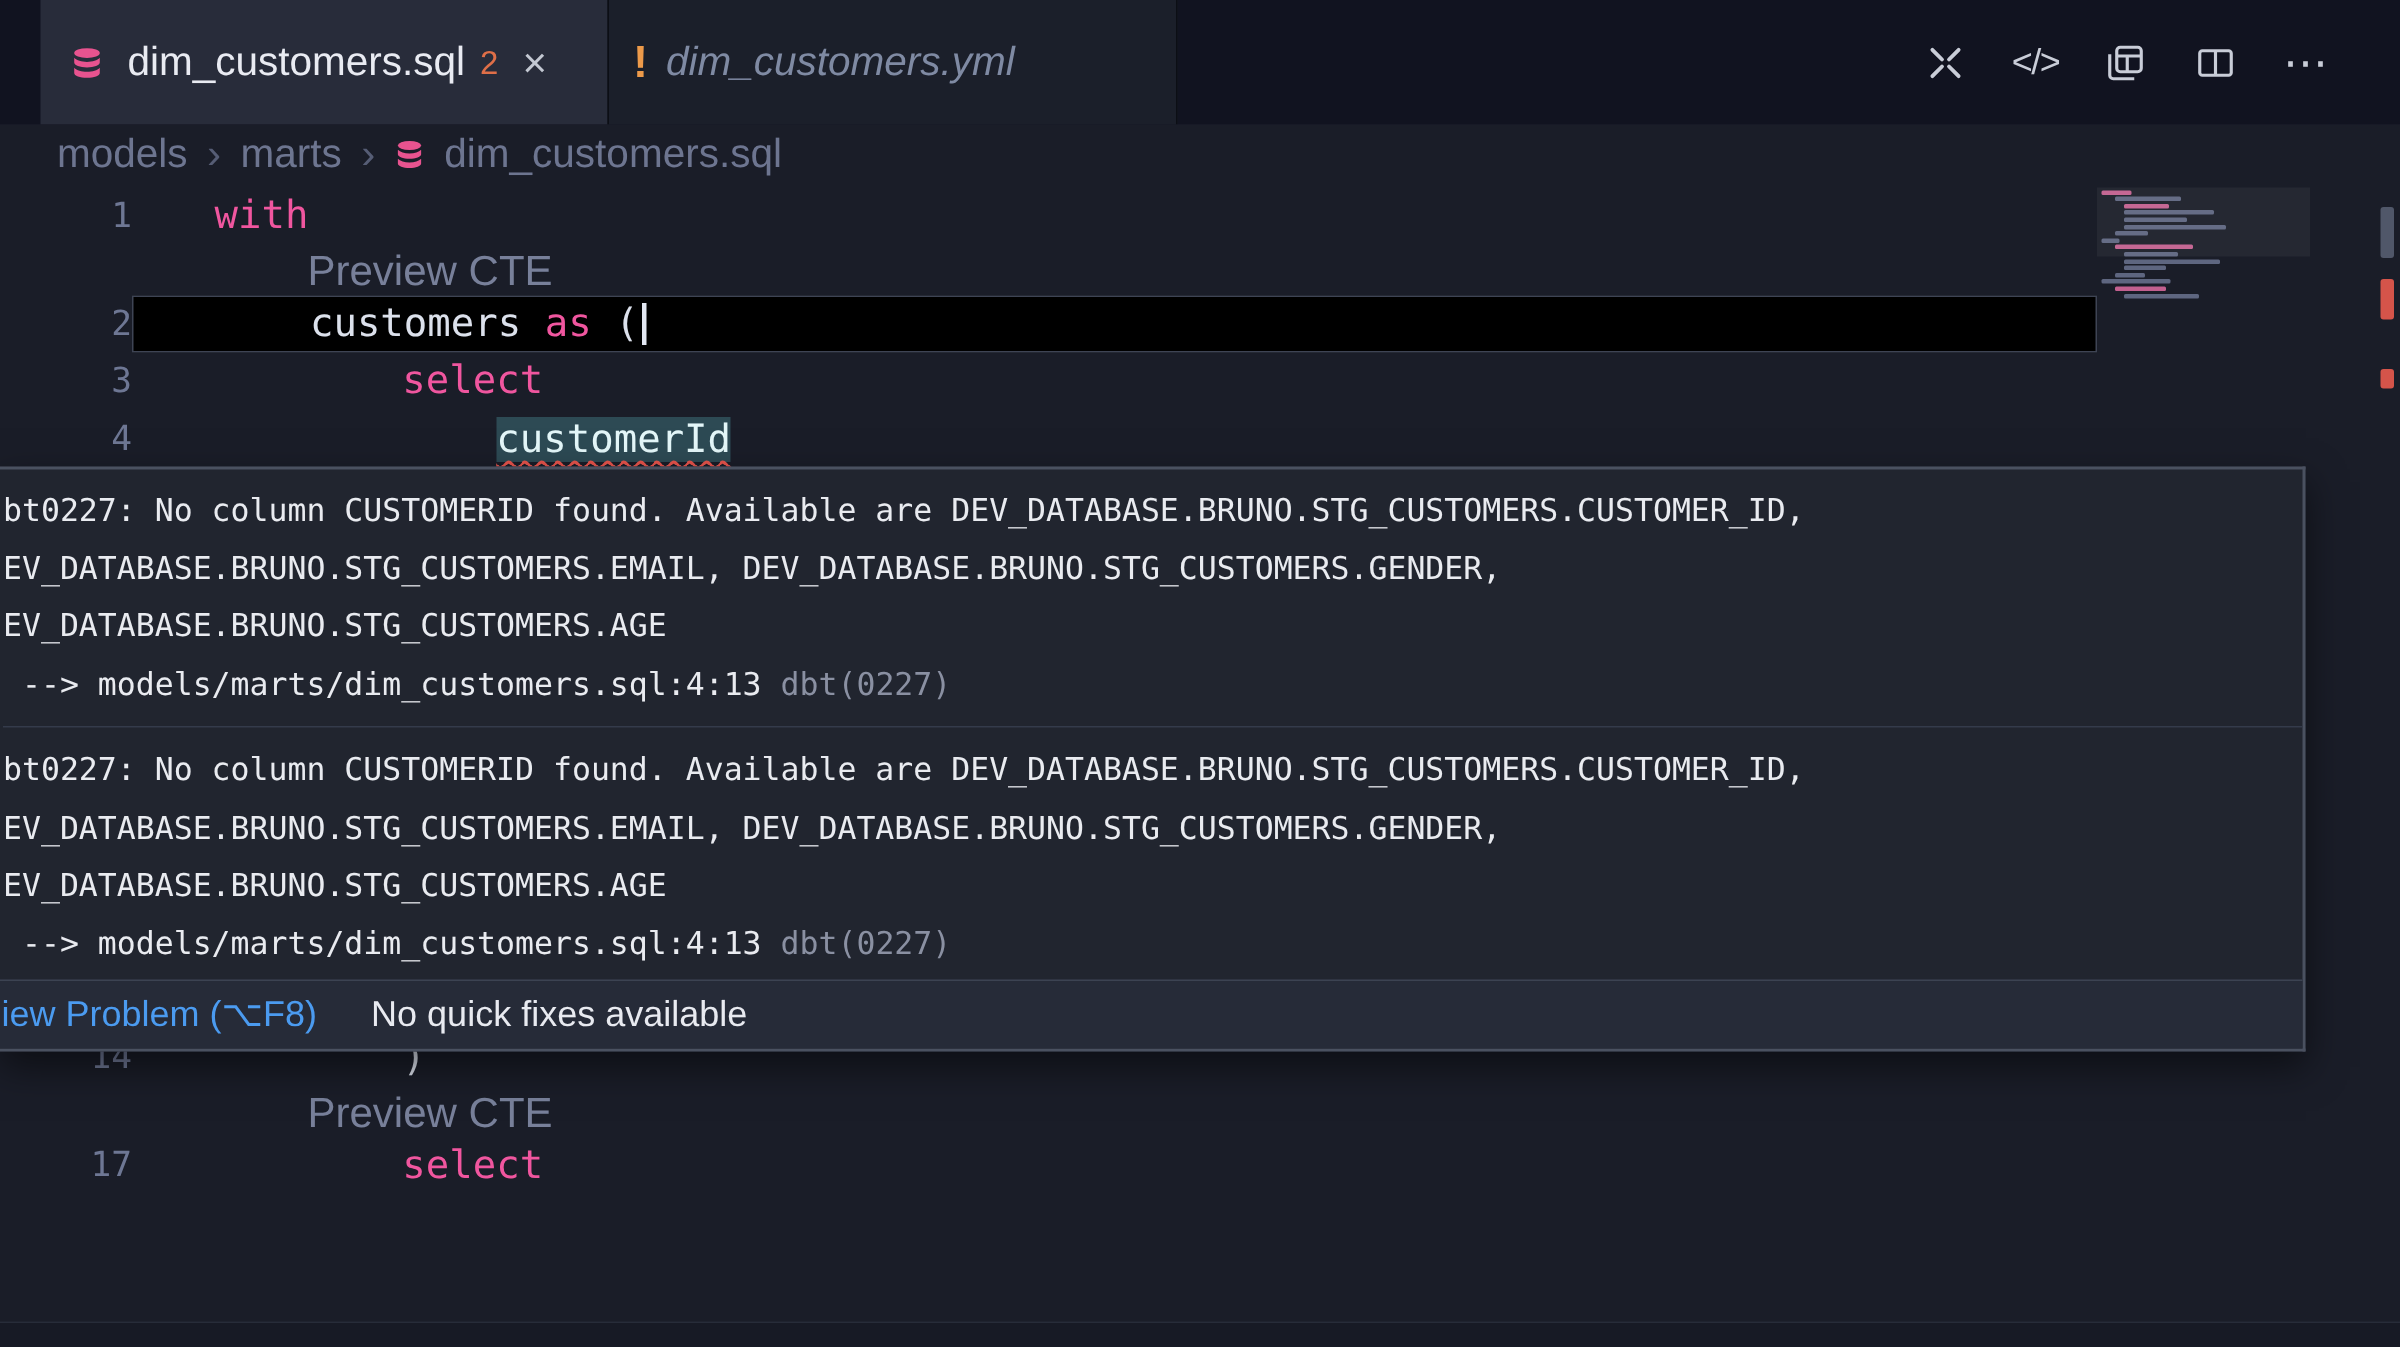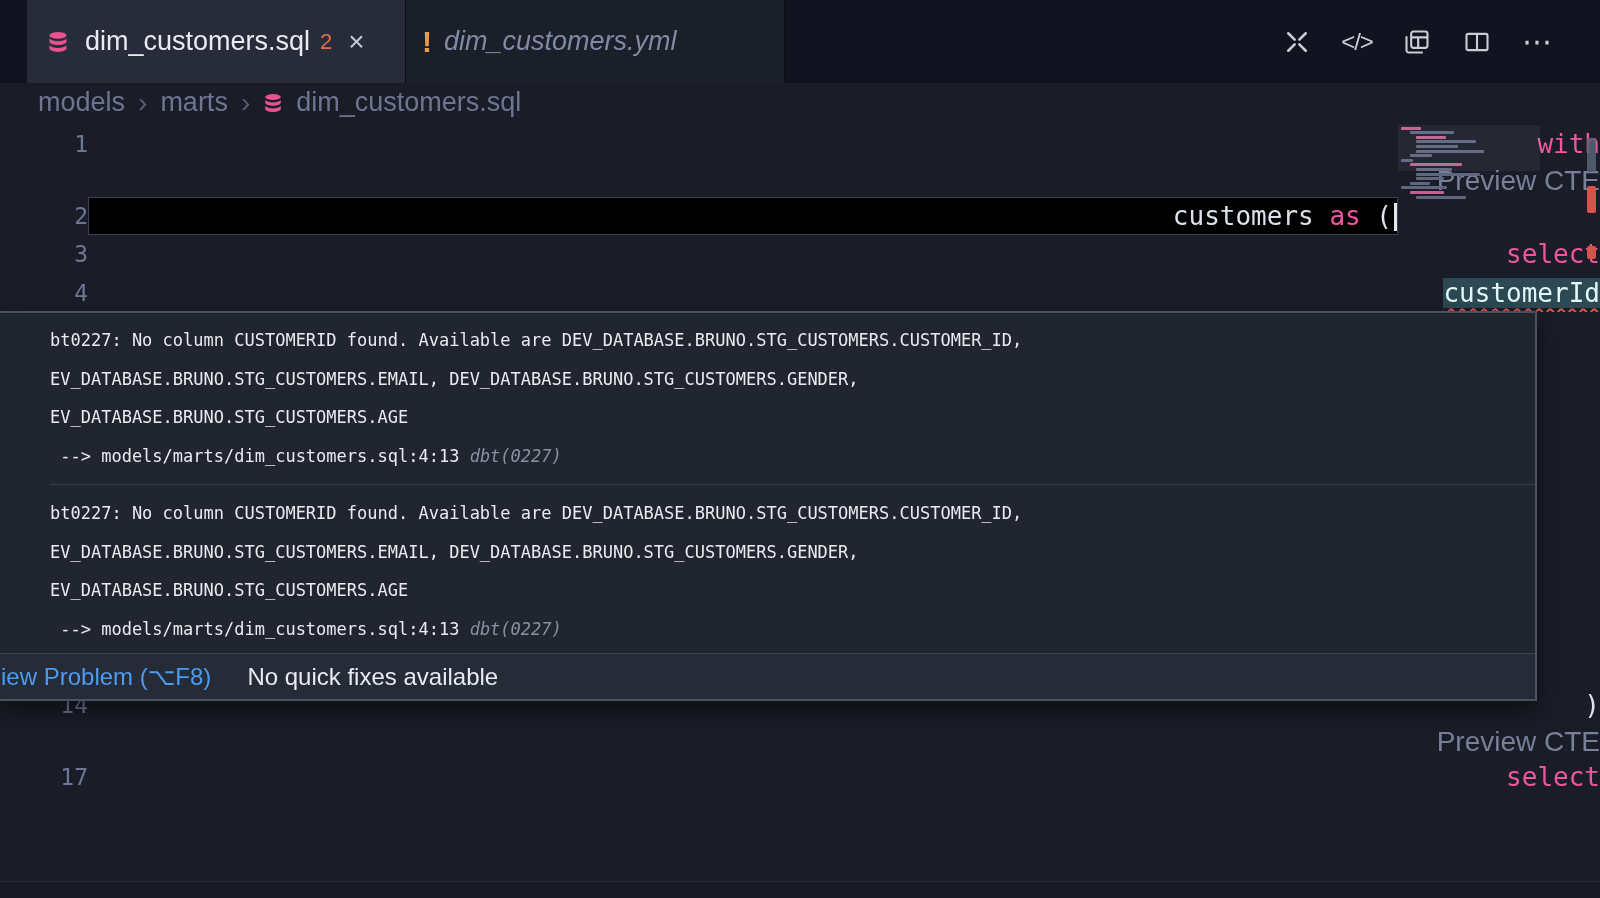--- a/index.html
+++ b/index.html
@@ -35,21 +35,21 @@
   .breadcrumb .db-wrap { display:flex; align-items:center; }
   
   .editor { position:absolute; top:122px; left:0; right:0; bottom:0; background:#1a1d28; }
   #code-top { position:absolute; top:3px; left:0; right:0; }
   #code-bottom { position:absolute; top:564px; left:0; right:0; }
   .code-row { display:flex; height:38.5px; line-height:38.5px;
     font-family:"DejaVu Sans Mono", monospace; font-size:26px; }
   .lens-row { display:flex; height:33px; line-height:33px; }
   .gutter { width:88px; flex:none; text-align:right; color:#6e7794;
     font-size:23px; font-family:"DejaVu Sans Mono", monospace; }
-  .content { flex:1; padding-left:55px; white-space:pre; color:#dce1ec; overflow:hidden;text-align:right; }
+  .content { flex:1; padding-left:55px; white-space:pre; color:#dce1ec; overflow:hidden; }
   .lens-row .content { padding-left:117px; font-family:"Liberation Sans",sans-serif;
     font-size:28px; color:#78809a; }
   .tok-plain { color:#dce1ec; }
   .tok-keyword { color:#f0569f; }
   .tok-error {
     background:#2d4a54; color:#e4f7f9;
     text-decoration-line:underline; text-decoration-style:wavy;
     text-decoration-color:#e8544c; text-decoration-thickness:2px; text-underline-offset:6px;
   }
   .hl .content {
@@ -66,23 +66,23 @@
   .thumb { background:#5b6274; opacity:.85; }
   .errmark { background:#d5544a; }
   
   .popup {
     position:absolute; left:0; top:189px; width:1537px; height:390px;
     background:#21252f; border:2px solid #4a5160; border-left:none;
     box-sizing:border-box; z-index:10; display:flex; flex-direction:column;
     box-shadow:0 10px 24px rgba(0,0,0,0.5);
   }
   #popup-errors { flex:1; padding:8px 0 0 2px; overflow:hidden;
-    font-family:"DejaVu Sans Mono", monospace; font-size:17px; color:#e9ebf0;margin-left:48px; }
+    font-family:"DejaVu Sans Mono", monospace; font-size:21px; color:#e9ebf0; }
   .err-line { height:38.5px; line-height:38.5px; white-space:pre; overflow:hidden; }
-  .err-code { color:#8a90a2;font-style:italic; }
+  .err-code { color:#8a90a2; }
   .err-divider { height:1px; background:#343b4b; margin:9px 0; }
   .popup-footer { flex:none; height:45px; border-top:1px solid #3c4352;
     background:#262b38; display:flex; align-items:center; font-size:24px; padding-left:1px; }
   .vp { color:#4b9bf0; white-space:pre; }
   .nf { color:#e8eaf0; margin-left:36px; }
   
   .bottom-strip { position:absolute; left:0; right:0; bottom:0; height:16px;
     background:#171a25; border-top:1px solid #272c39; }
 </style>
 </head>

